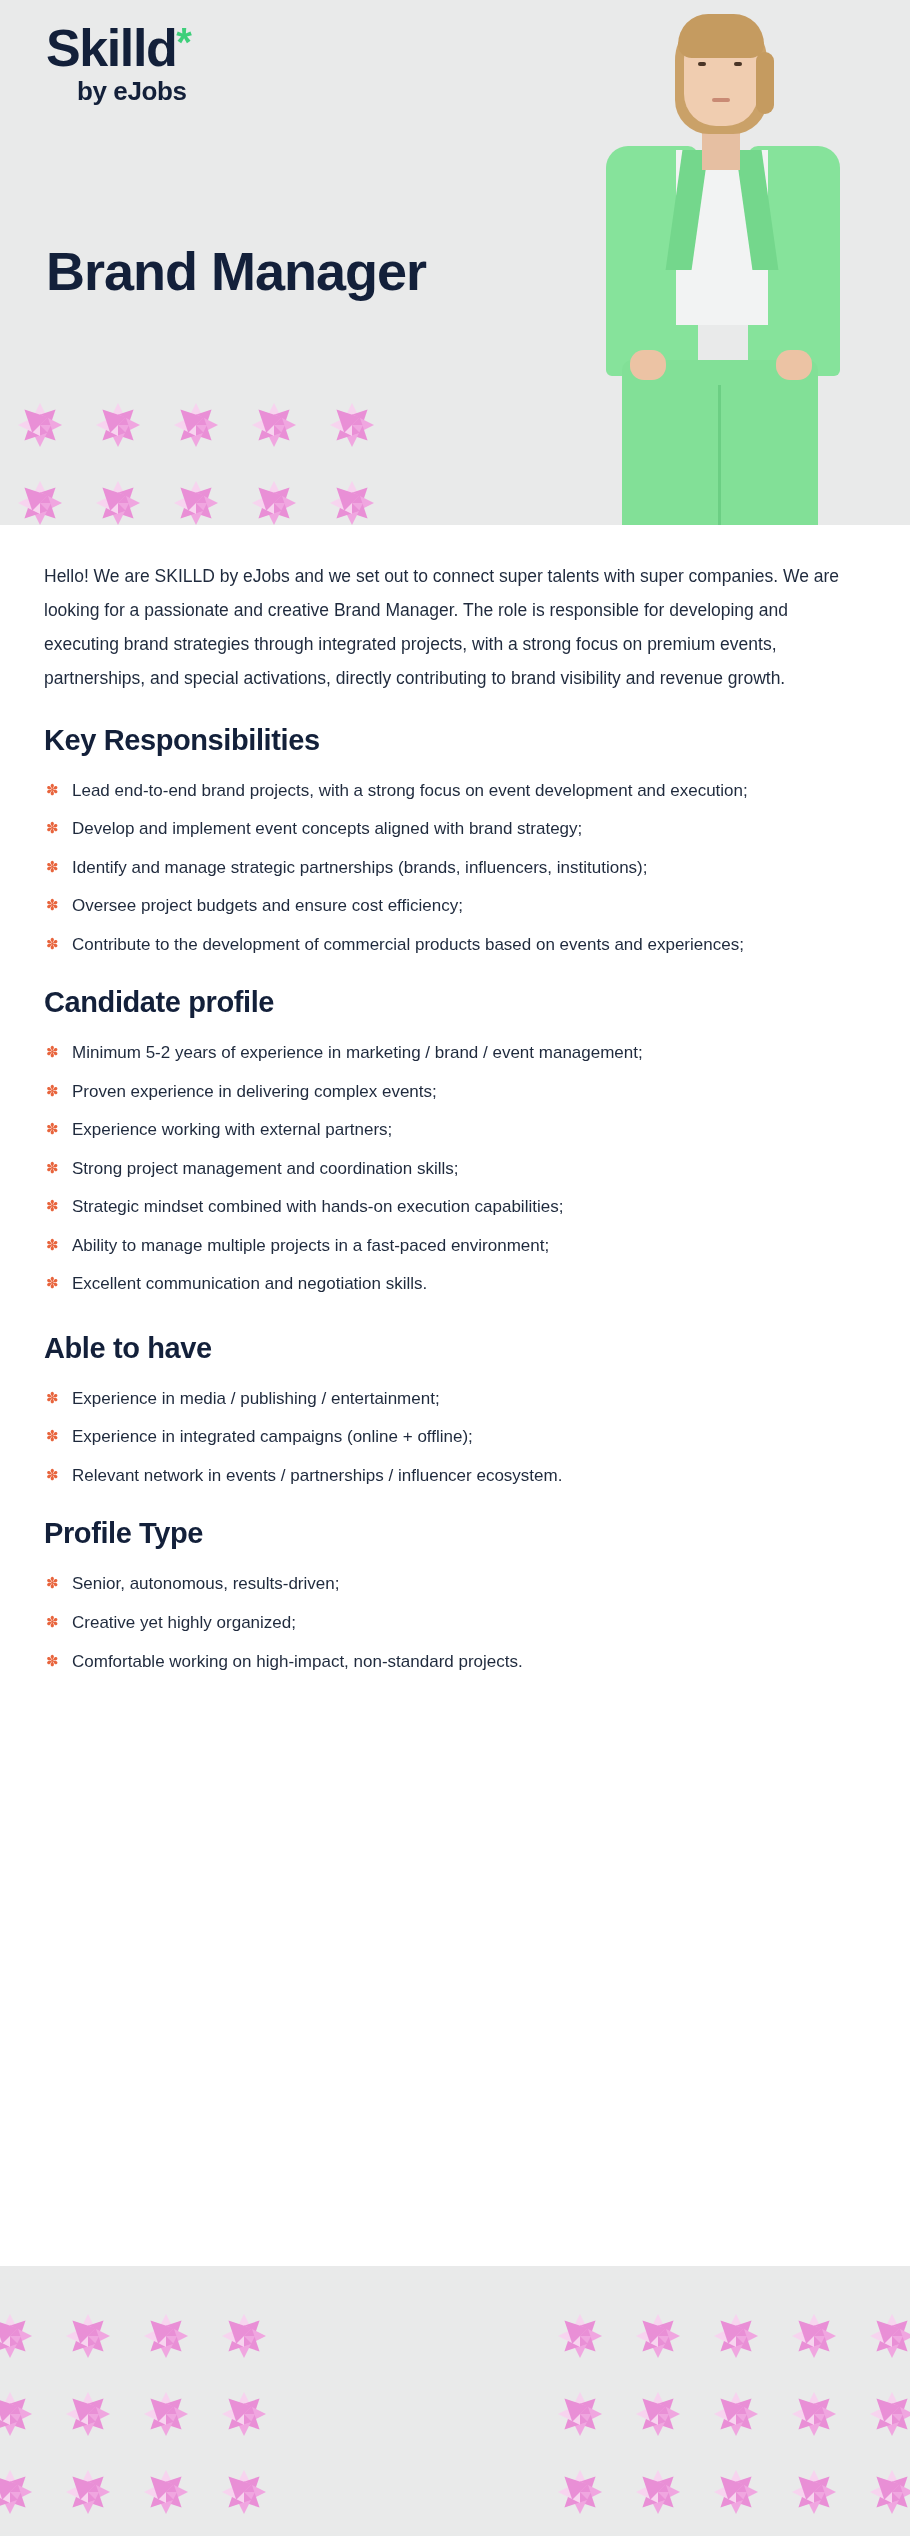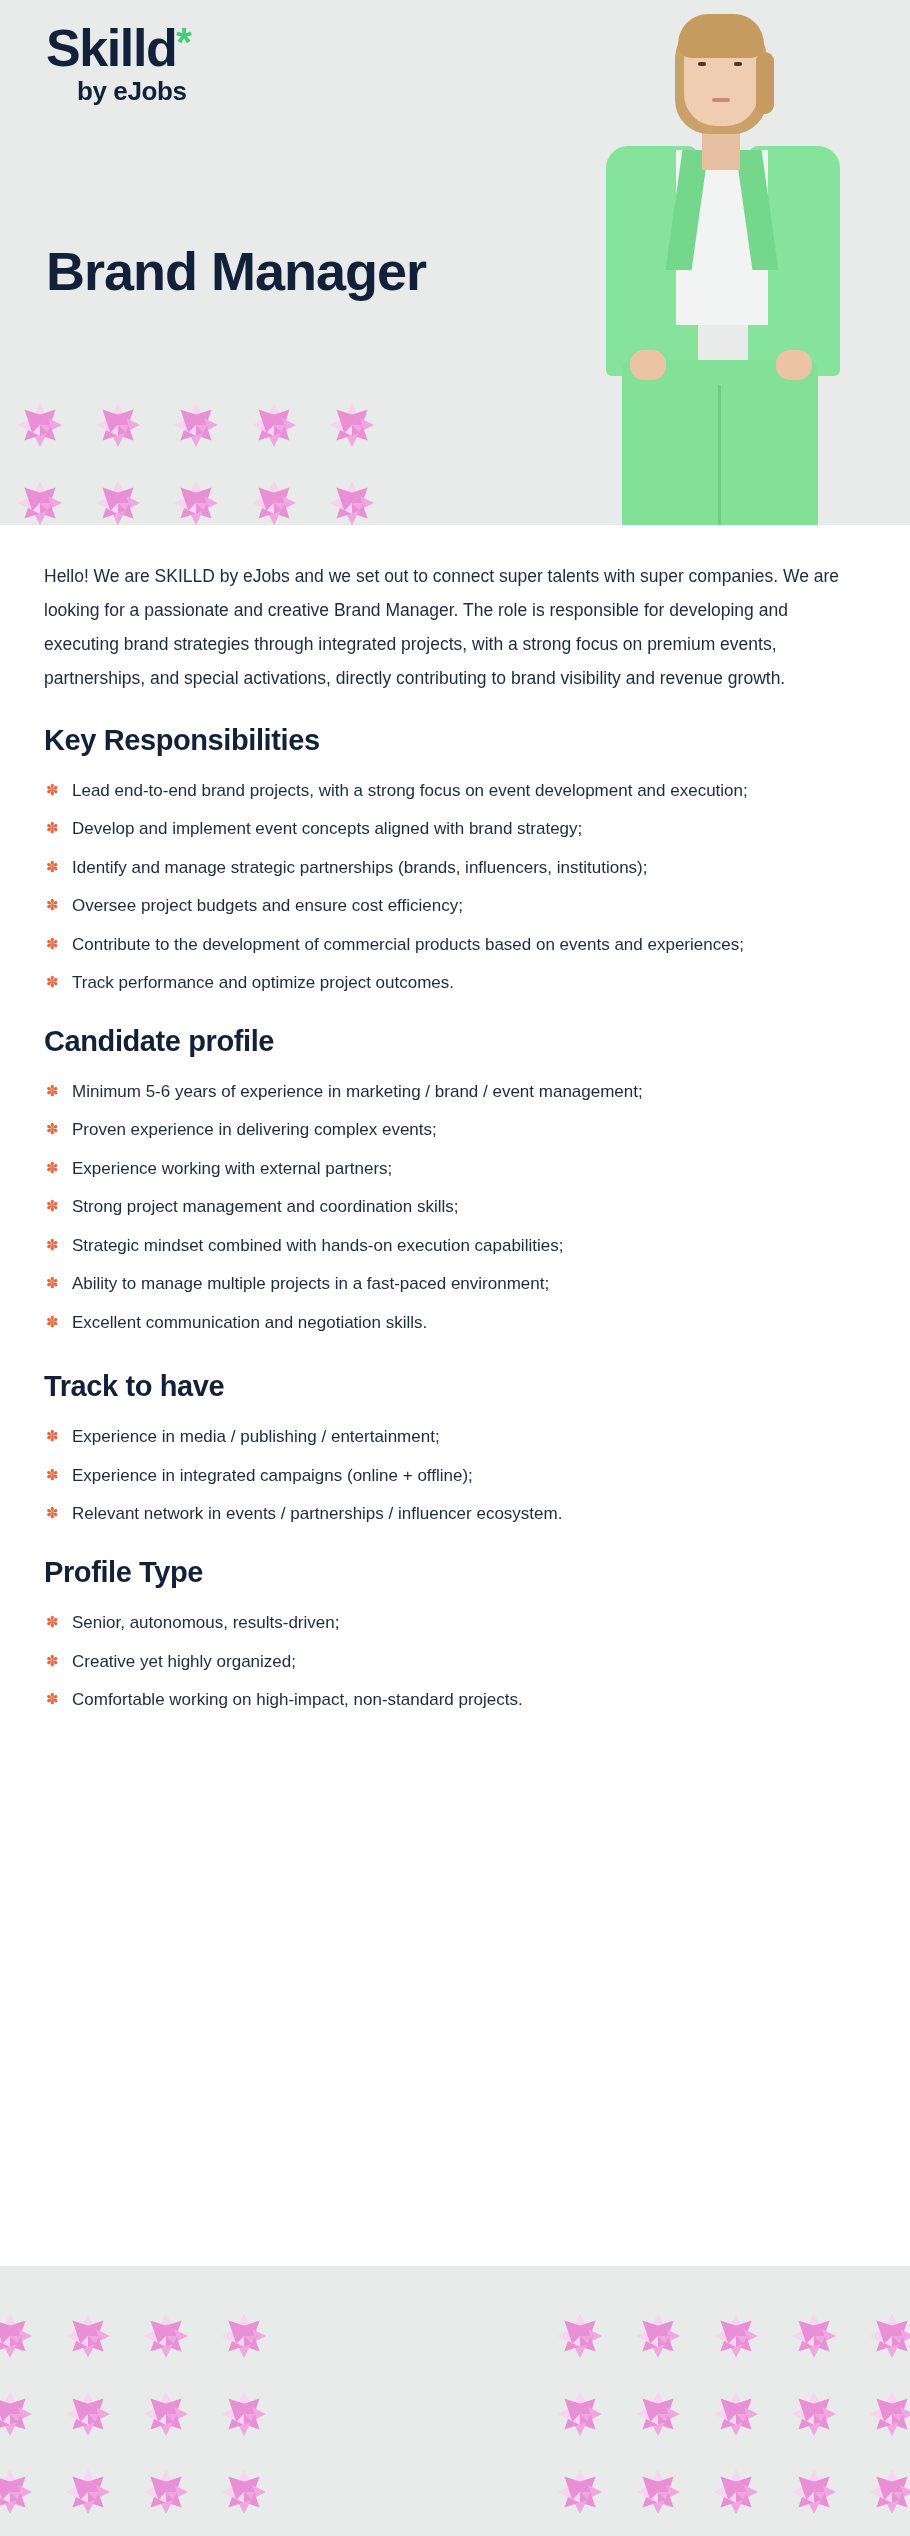--- a/index.html
+++ b/index.html
@@ -383,35 +383,34 @@
 
   <p class="intro">Hello! We are SKILLD by eJobs and we set out to connect super talents with super companies. We are looking for a passionate and creative Brand Manager. The role is responsible for developing and executing brand strategies through integrated projects, with a strong focus on premium events, partnerships, and special activations, directly contributing to brand visibility and revenue growth.</p>
 
   <h2 class="section">Key Responsibilities</h2>
   <ul class="bullets">
     <li>Lead end-to-end brand projects, with a strong focus on event development and execution;</li>
     <li>Develop and implement event concepts aligned with brand strategy;</li>
     <li>Identify and manage strategic partnerships (brands, influencers, institutions);</li>
     <li>Oversee project budgets and ensure cost efficiency;</li>
     <li>Contribute to the development of commercial products based on events and experiences;</li>
-    <li>Track performance and optimize project outcomes.</li>
   </ul>
 
   <h2 class="section">Candidate profile</h2>
   <ul class="bullets">
-    <li>Minimum 5-6 years of experience in marketing / brand / event management;</li>
+    <li>Minimum 5-2 years of experience in marketing / brand / event management;</li>
     <li>Proven experience in delivering complex events;</li>
     <li>Experience working with external partners;</li>
     <li>Strong project management and coordination skills;</li>
     <li>Strategic mindset combined with hands-on execution capabilities;</li>
     <li>Ability to manage multiple projects in a fast-paced environment;</li>
     <li>Excellent communication and negotiation skills.</li>
   </ul>
 
-  <h2 class="section tight">Track to have</h2>
+  <h2 class="section tight">Able to have</h2>
   <ul class="bullets">
     <li>Experience in media / publishing / entertainment;</li>
     <li>Experience in integrated campaigns (online + offline);</li>
     <li>Relevant network in events / partnerships / influencer ecosystem.</li>
   </ul>
 
   <h2 class="section">Profile Type</h2>
   <ul class="bullets">
     <li>Senior, autonomous, results-driven;</li>
     <li>Creative yet highly organized;</li>

